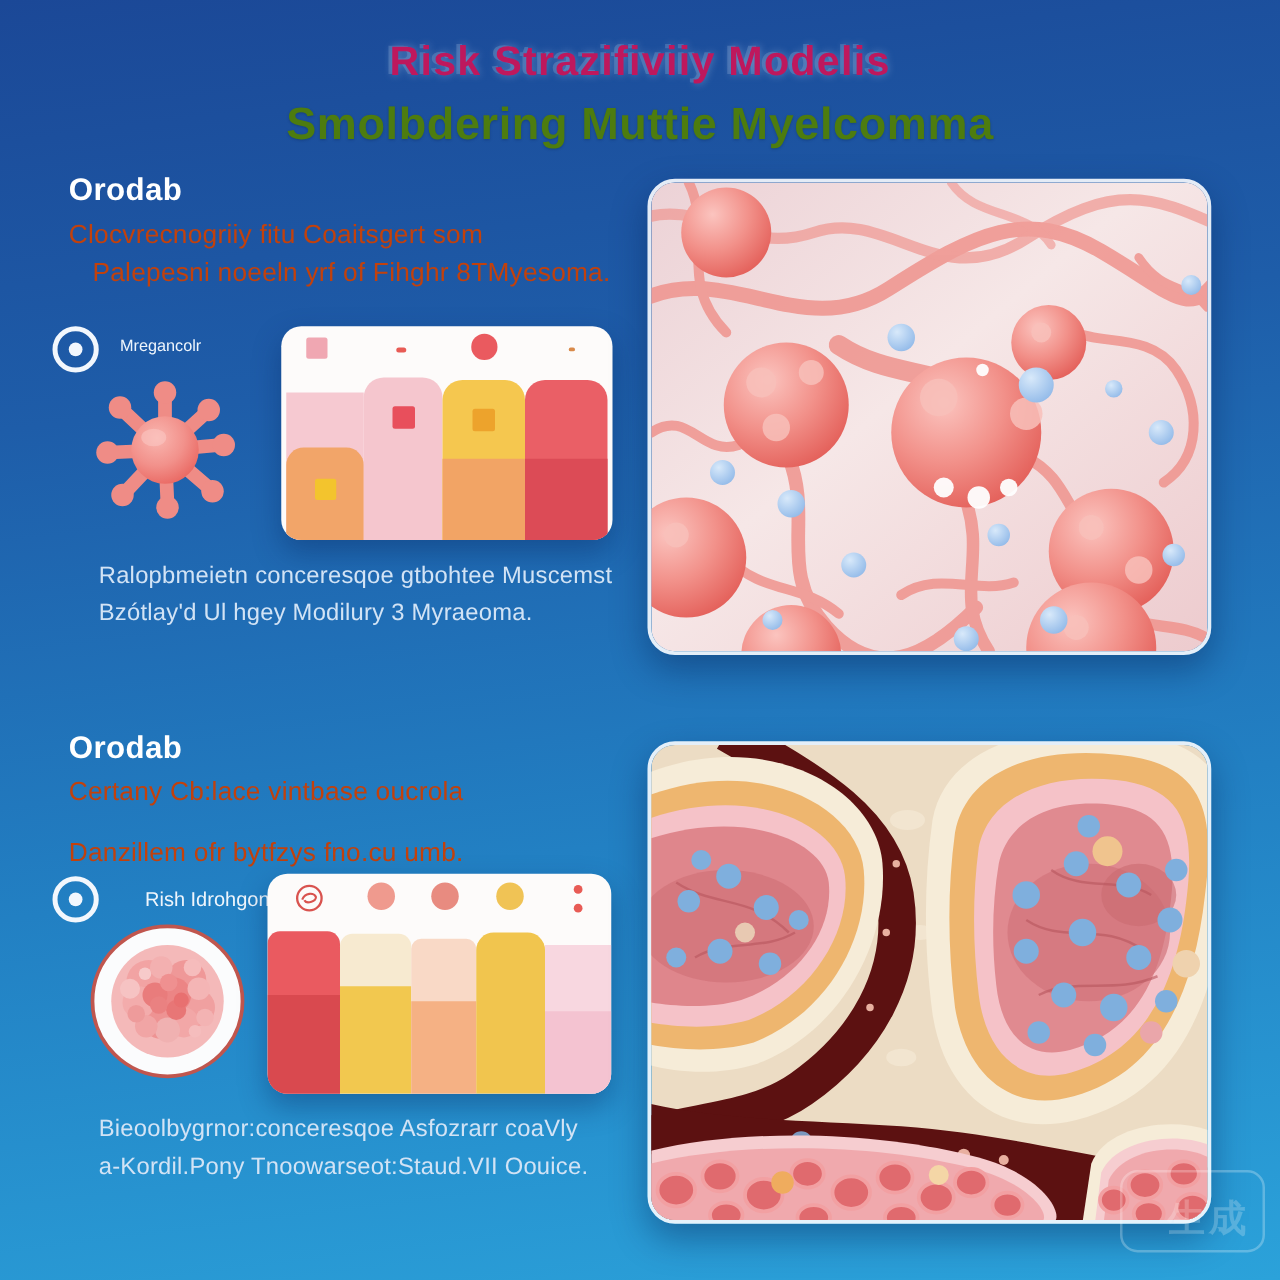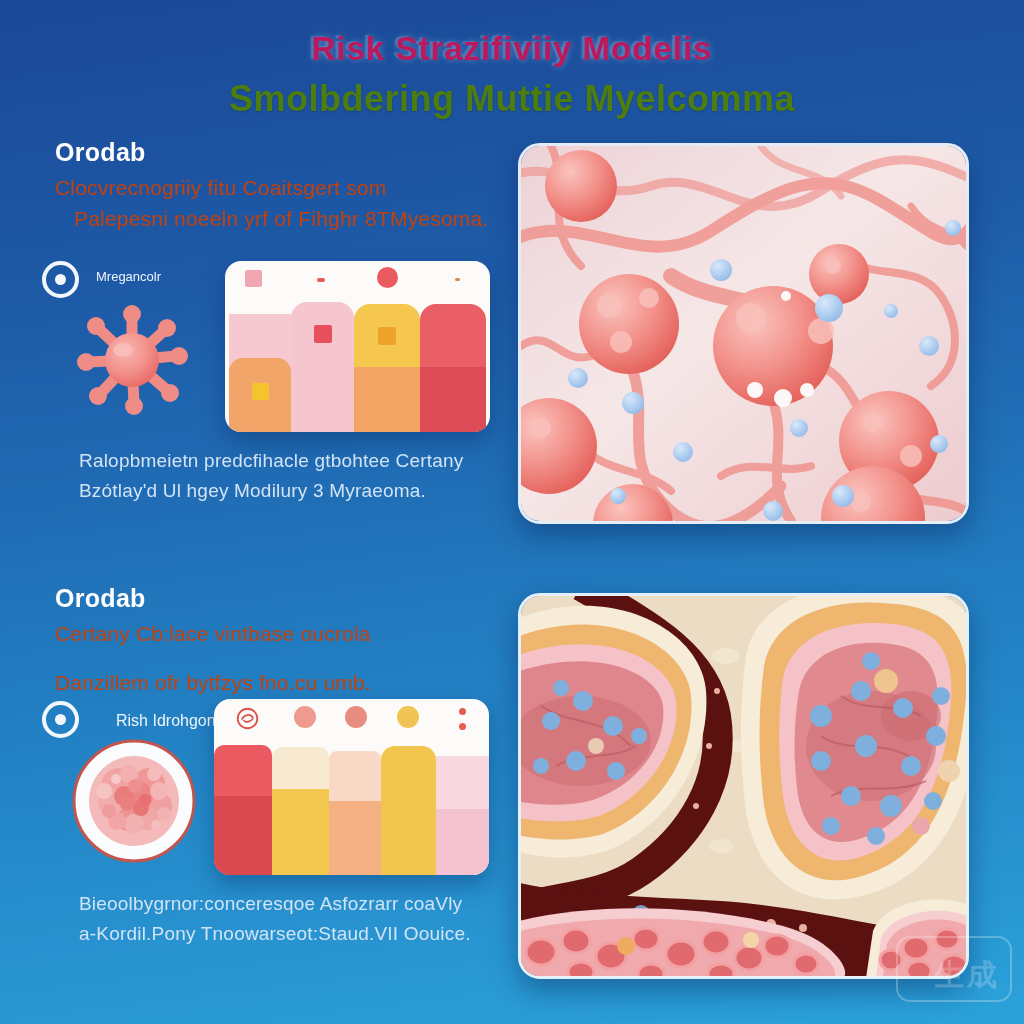--- a/index.html
+++ b/index.html
@@ -124,21 +124,21 @@
       <div class="seg" style="left: 195px; width: 66px; top: 106px; background: rgb(220, 75, 86);"></div>
     </div>
   <div class="card-head">
       <span class="ic square" style="left: 20px; top: 9px; width: 17px; height: 17px; background: rgb(240, 167, 178);"></span>
       <span class="ic dash" style="left: 92px; top: 17px; width: 8px; height: 4px; background: rgb(232, 91, 85);"></span>
       <span class="ic circle" style="left: 152px; top: 6px; width: 21px; height: 21px; background: rgb(234, 90, 95);"></span>
       <span class="ic dash" style="left: 230px; top: 17px; width: 5px; height: 3px; background: rgb(217, 138, 74);"></span>
     </div>
 </div>
 
-<div class="abs cap-line" style="left:79px;top:450px;">Ralopbmeietn predcfihacle gtbohtee Certany</div>
+<div class="abs cap-line" style="left:79px;top:450px;">Ralopbmeietn conceresqoe gtbohtee Muscemst</div>
 <div class="abs cap-line" style="left:79px;top:480px;">Bzótlay'd Ul hgey Modilury 3 Myraeoma.</div>
 
 <div class="abs h-sec" style="left:55px;top:584px;">Orodab</div>
 <div class="abs body-line" style="left:55px;top:622px;">Certany Cb:lace vintbase oucrola</div>
 <div class="abs body-line" style="left:55px;top:671px;">Danzillem ofr bytfzys fno.cu umb.</div>
 
 <div class="abs ring" style="left:42px;top:701px;">
     <span class="dot"></span>
   </div>
 <div class="abs bullet-label small" style="left:96px;top:712px;">Rish Idrohgonie</div>

